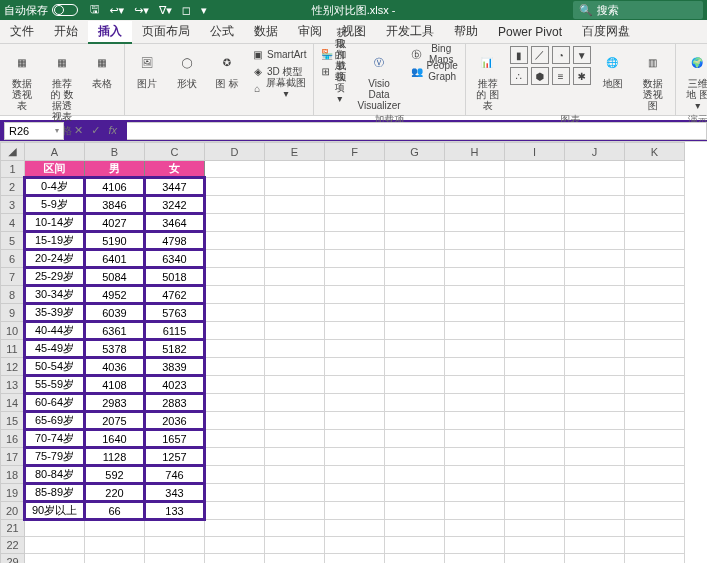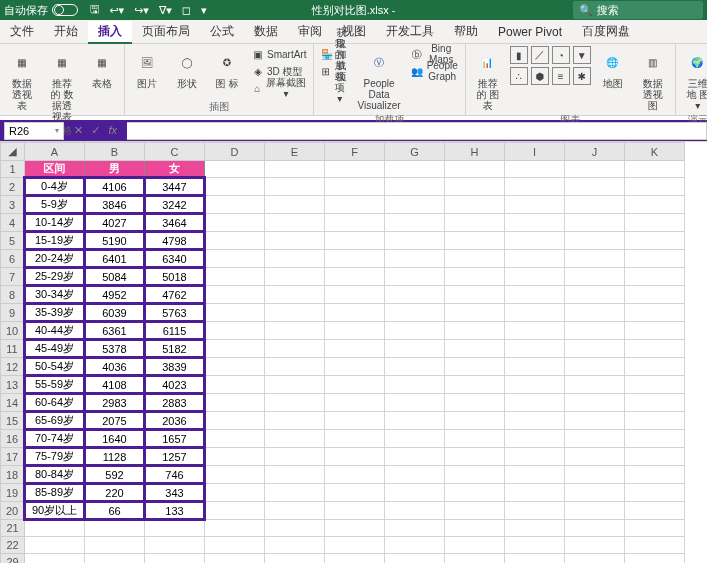--- a/index.html
+++ b/index.html
@@ -133,38 +133,37 @@
         <div class="rbtn small">
             <span class="ricon">◈</span>
             <span>3D 模型</span>
           </div>
         <div class="rbtn small">
             <span class="ricon">⌂</span>
             <span>屏幕截图 ▾</span>
           </div>
       </div>
     </div>
-    <div class="glabel">插图</div>
   </div>
 
   <div class="group">
     <div class="gitems">
       <div class="vstack">
         <div class="rbtn small">
             <span class="ricon">🏪</span>
             <span>获取加载项</span>
           </div>
         <div class="rbtn small">
             <span class="ricon">⊞</span>
             <span>我的加载项 ▾</span>
           </div>
       </div>
       <div class="rbtn big">
           <span class="ricon" style="color:#2b579a;">Ⓥ</span>
-          <span>People Data
+          <span>Visio Data
 Visualizer</span>
         </div>
       <div class="vstack">
         <div class="rbtn small">
             <span class="ricon">ⓑ</span>
             <span>Bing Maps</span>
           </div>
         <div class="rbtn small">
             <span class="ricon">👥</span>
             <span>People Graph</span>

